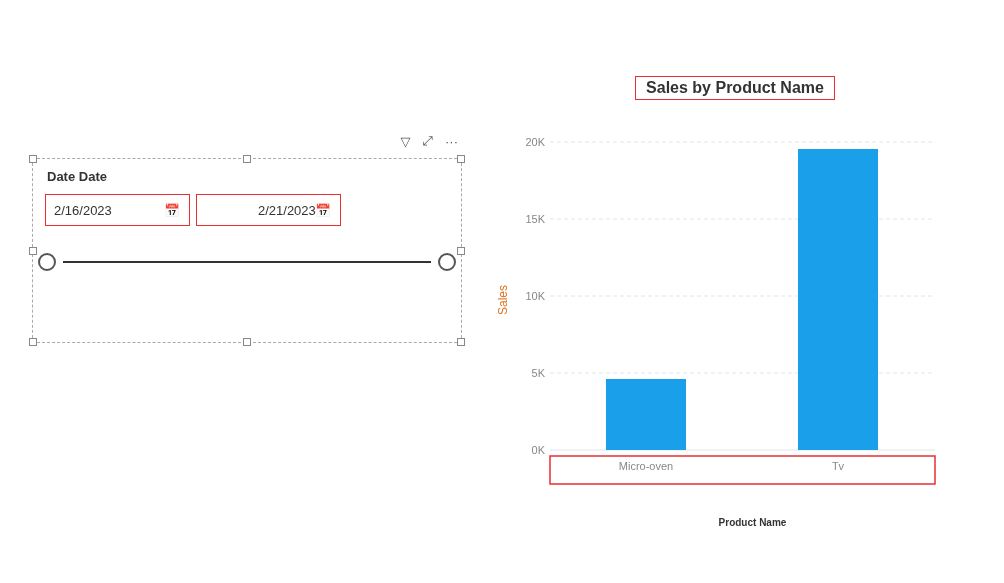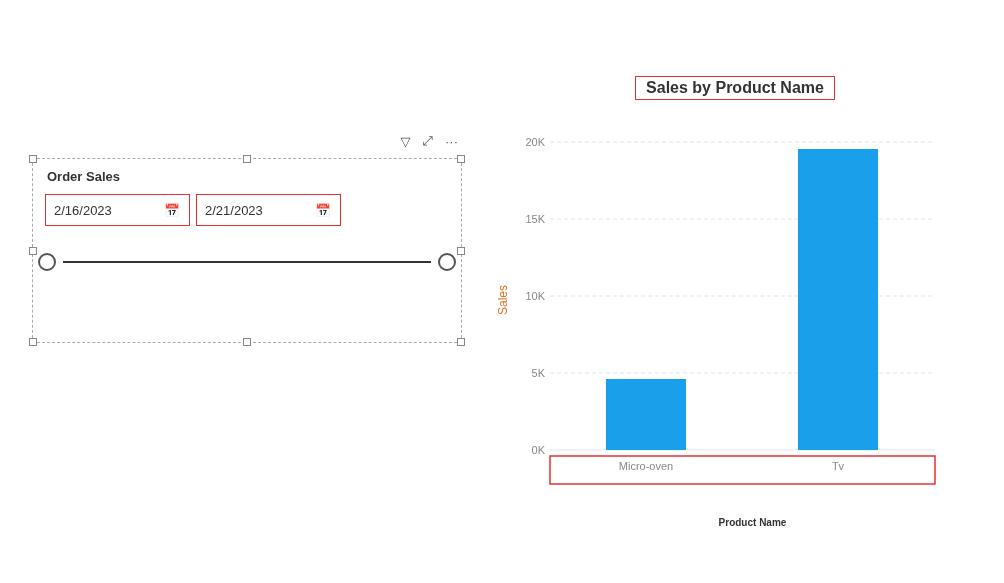--- a/index.html
+++ b/index.html
@@ -176,28 +176,28 @@
   <div class="filter-resize-handle handle-bl"></div>
   <div class="filter-resize-handle handle-bm"></div>
   <div class="filter-resize-handle handle-br"></div>
 
   <div class="panel-toolbar">
     <span class="panel-toolbar-icon">▽</span>
     <span class="panel-toolbar-icon">⤢</span>
     <span class="panel-toolbar-icon">···</span>
   </div>
 
-  <div class="filter-label">Order Sales</div>
+  <div class="filter-label">Date Date</div>
 
   <div class="date-inputs">
     <div class="date-input-box">
       <span class="date-text">2/16/2023</span>
       <span class="cal-icon">📅</span>
     </div>
-    <div class="date-input-box" style="margin-left:6px;">
+    <div class="date-input-box" style="margin-left:6px;text-align:right;">
       <span class="date-text">2/21/2023</span>
       <span class="cal-icon">📅</span>
     </div>
   </div>
 
   <div class="slider-area">
     <div class="slider-track">
       <div class="slider-filled"></div>
     </div>
     <div class="slider-thumb thumb-left"></div>

